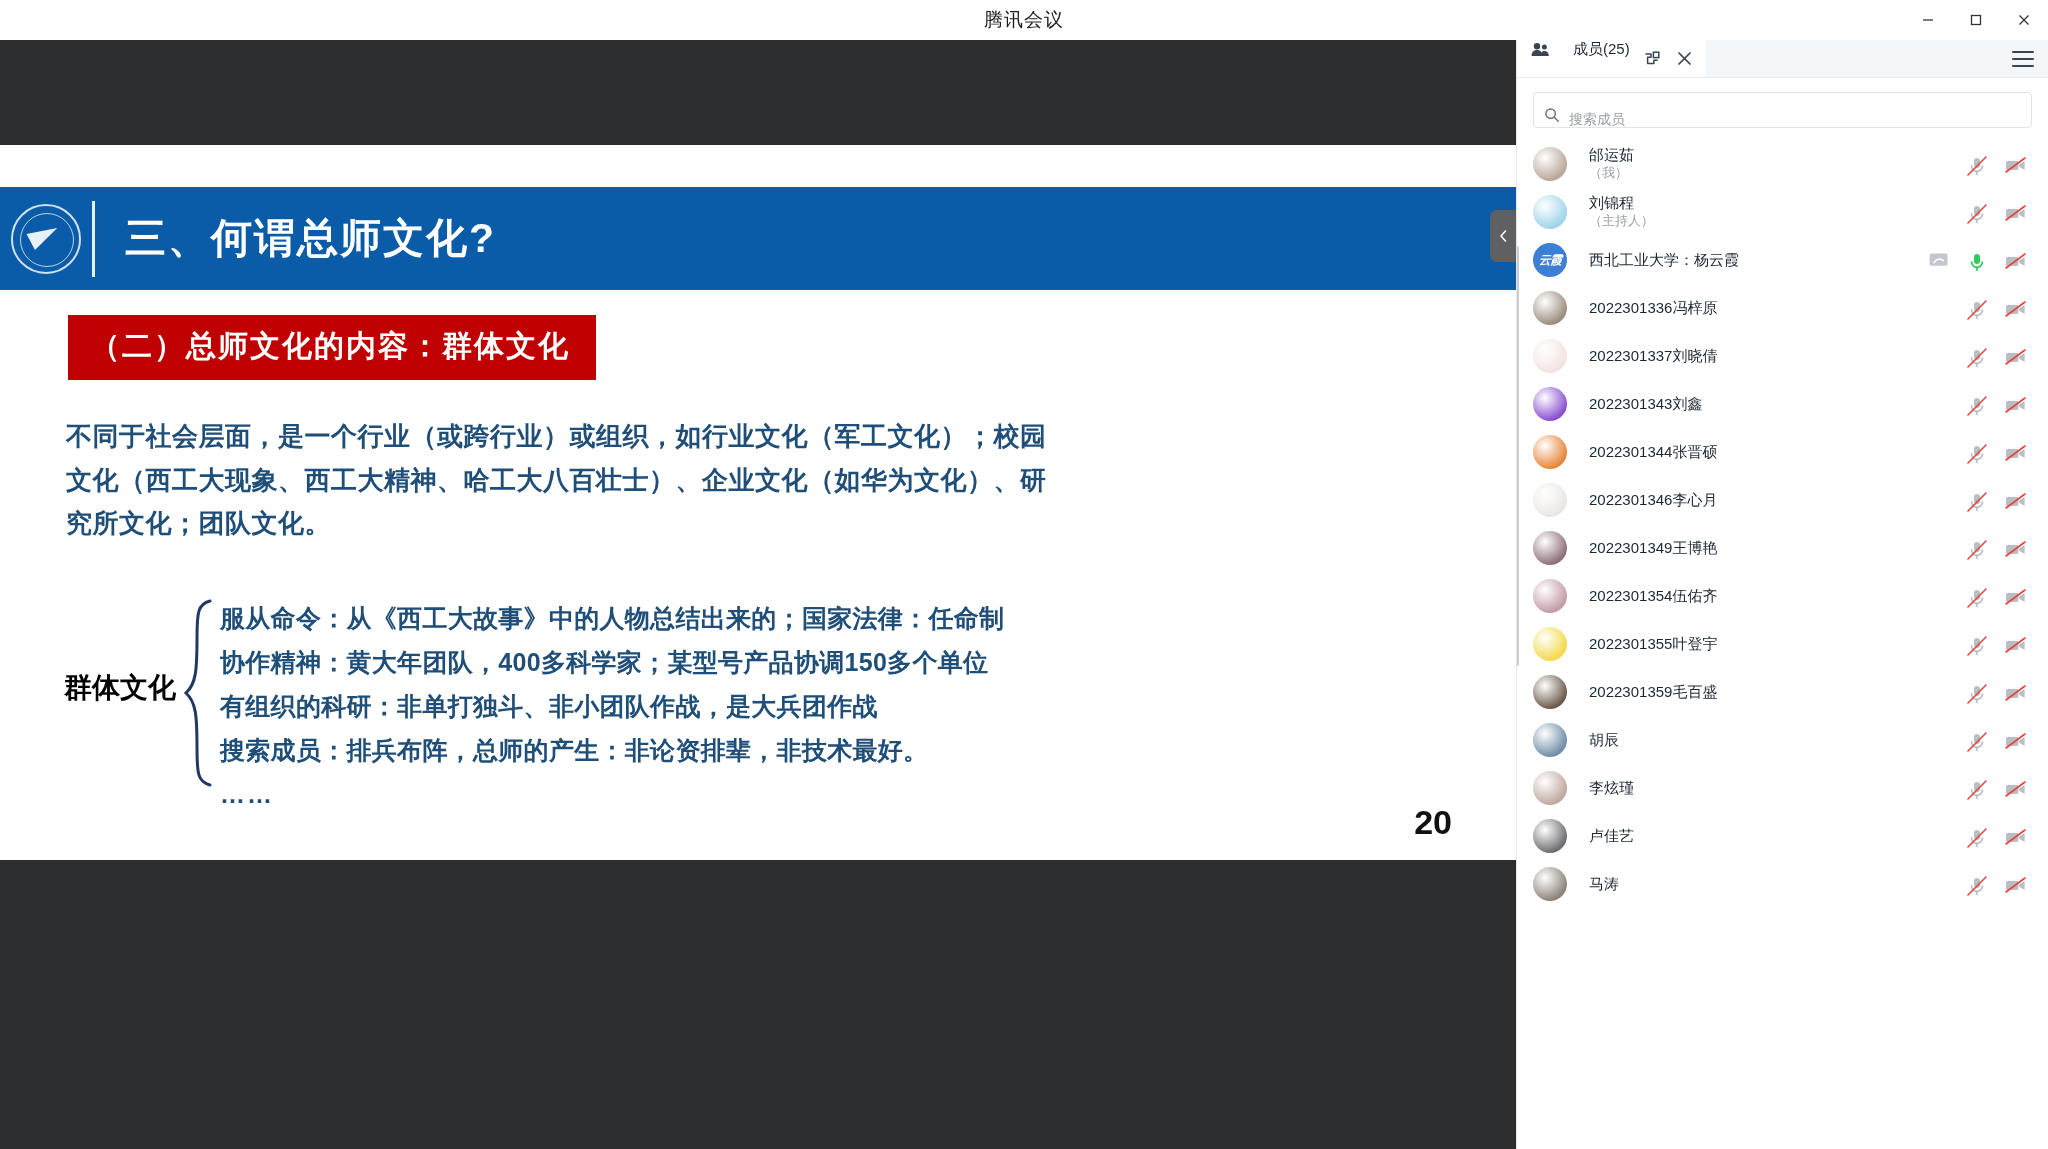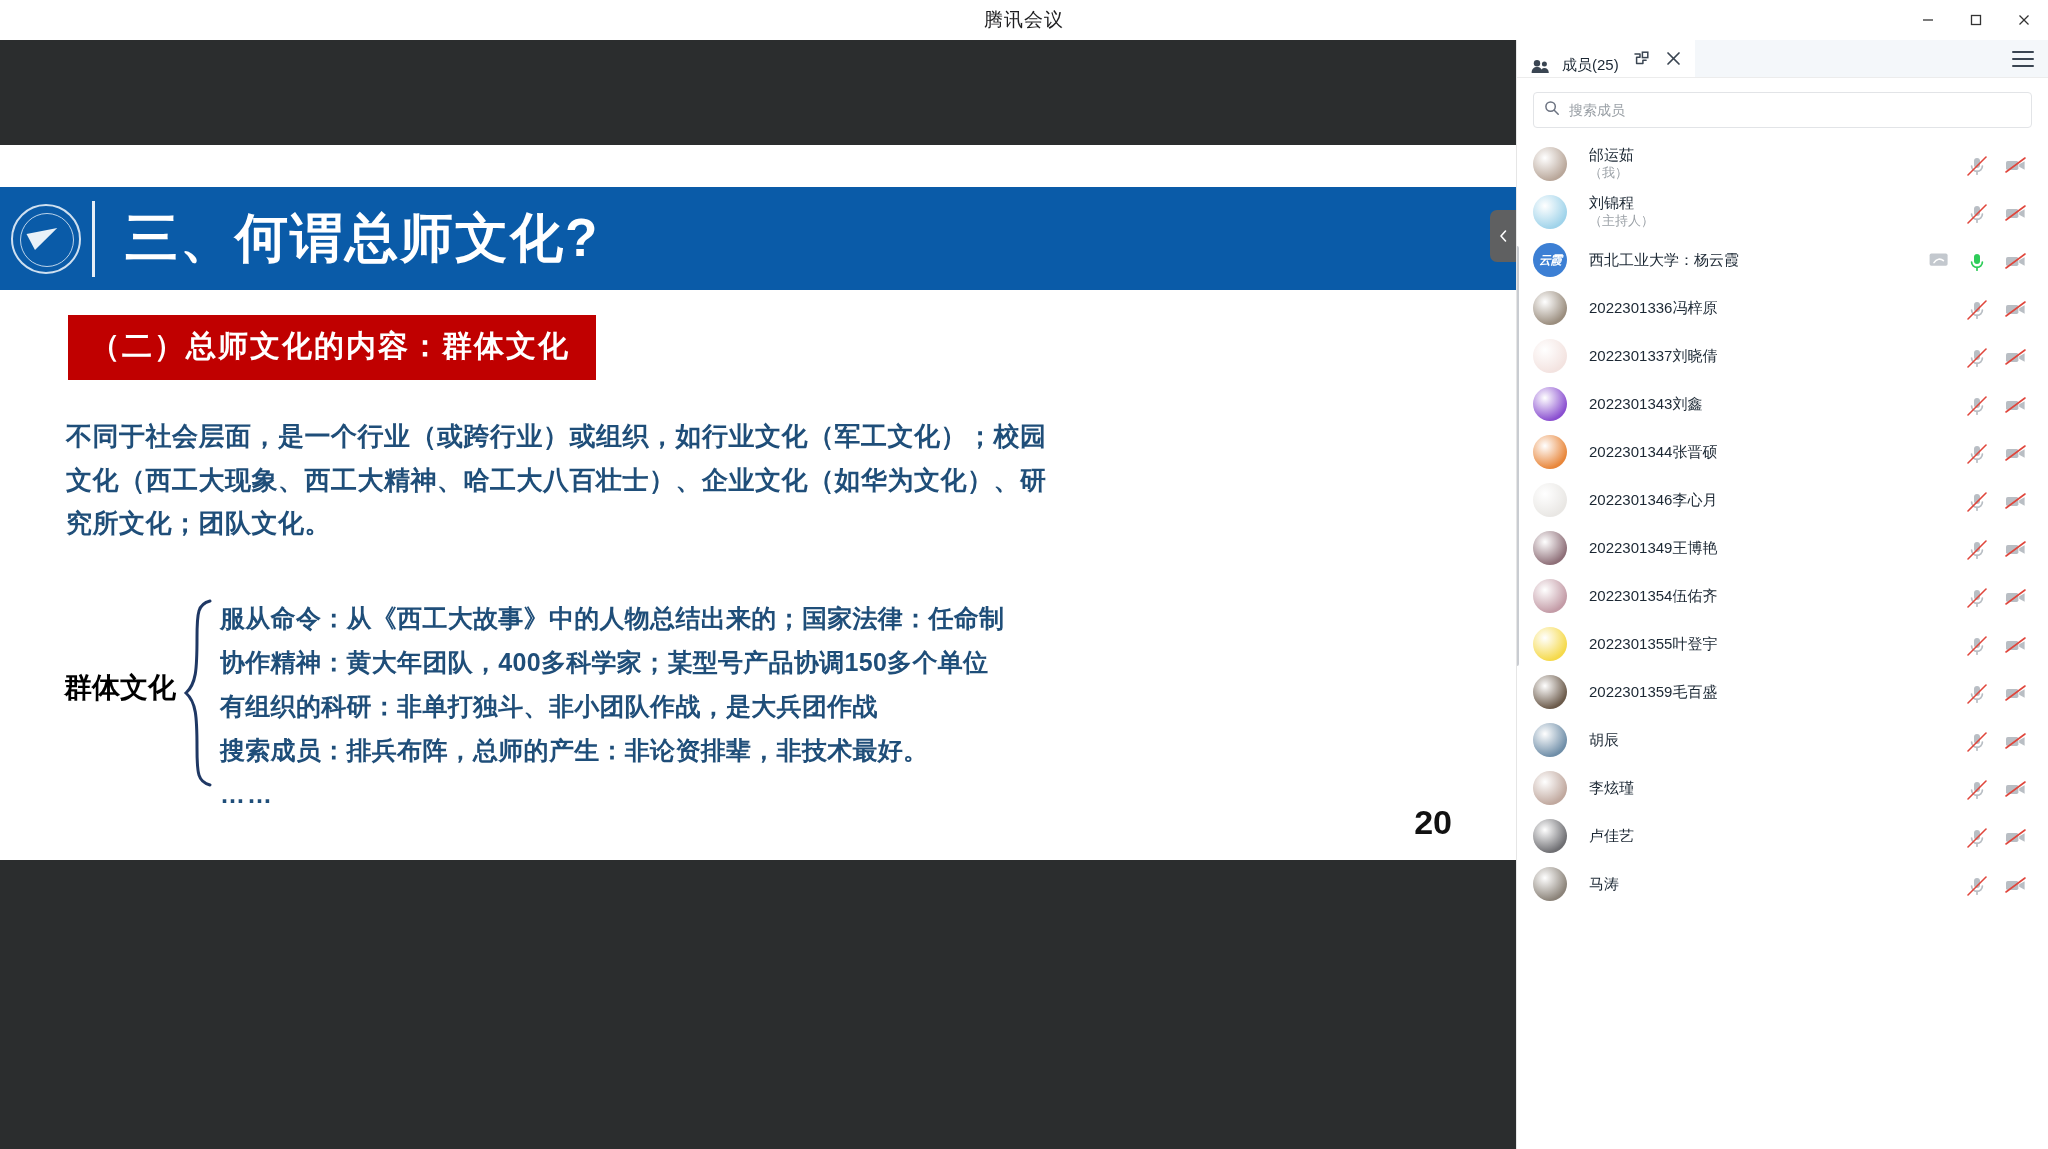--- a/index.html
+++ b/index.html
@@ -58,21 +58,21 @@
   .logo::after{
     content:""; position:absolute; left:16px; top:20px;
     width:0;height:0;
     border-left:30px solid #e9f1f8;
     border-top:9px solid transparent;
     border-bottom:9px solid transparent;
     transform:rotate(-28deg);
   }
   .logo-sep { width:3px; height:76px; background:#e6eef7; flex:0 0 3px; }
   .slide-title {
-    color:#ffffff; font-size:53px; font-weight:bold; letter-spacing:2px;
+    color:#ffffff; font-size:41px; font-weight:bold; letter-spacing:2px;
     padding-left:30px; white-space:nowrap;
   }
 
   
   .red-banner {
     position:absolute; left:68px; top:170px;
     background:#c00000; color:#ffffff;
     font-size:30px; font-weight:bold; letter-spacing:2px;
     padding:11px 26px 13px 22px;
   }
@@ -122,35 +122,35 @@
   .panel {
     position:absolute; left:1516px; top:40px; width:532px; height:1109px;
     background:#ffffff; border-left:1px solid #e6e6e6;
     display:flex; flex-direction:column;
   }
   .panel-tabs {
     height:38px; display:flex; align-items:stretch; background:#ffffff;
     border-bottom:1px solid #ececec;
   }
   .tab-members {
-    display:flex; align-items:flex-end; gap:13px;
+    display:flex; align-items:flex-start; gap:24px;
     padding:0 14px 0 14px; background:#ffffff;
     border-bottom:2px solid #ffffff;
   }
   .tab-members .tab-label { font-size:15px; color:#1b2733; }
   .tab-icons { display:flex; align-items:center; gap:14px; padding-right:12px; }
   .tab-ico { width:18px; height:18px; display:flex; align-items:center; justify-content:center; color:#3a4552; }
   .tabs-filler { flex:1 1 auto; background:#f4f7fa; display:flex; align-items:center; justify-content:flex-end; padding-right:14px; }
   .hamburger { width:22px; height:16px; display:flex; flex-direction:column; justify-content:space-between; }
   .hamburger i { display:block; height:2px; background:#3a4552; border-radius:1px; }
 
   .search-wrap { padding:14px 16px 10px 16px; background:#fff; }
   .search-box {
     height:36px; border:1px solid #e2e4e7; border-radius:4px;
-    display:flex; align-items:center; gap:9px; padding:0 10px; background:#fff;
+    display:flex; align-items:flex-end; gap:9px; padding:0 10px; background:#fff;
   }
   .search-box input {
     border:0; outline:0; flex:1 1 auto; font-size:14px; color:#333;
     font-family:"Liberation Sans","DejaVu Sans",sans-serif; background:transparent;
   }
   .search-box input::placeholder { color:#9aa0a6; }
 
   .plist { flex:1 1 auto; overflow:hidden; position:relative; padding-top:2px; }
   .prow {
     height:48px; display:flex; align-items:center; padding:0 22px 0 16px;

